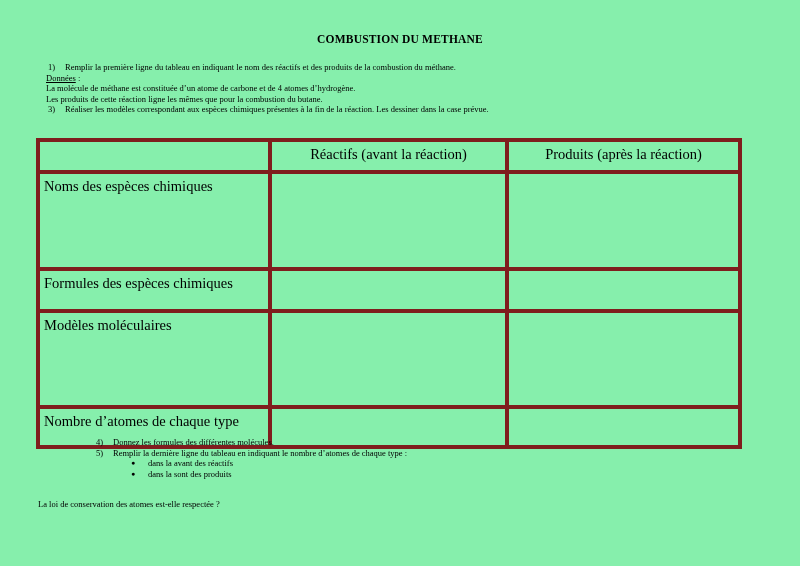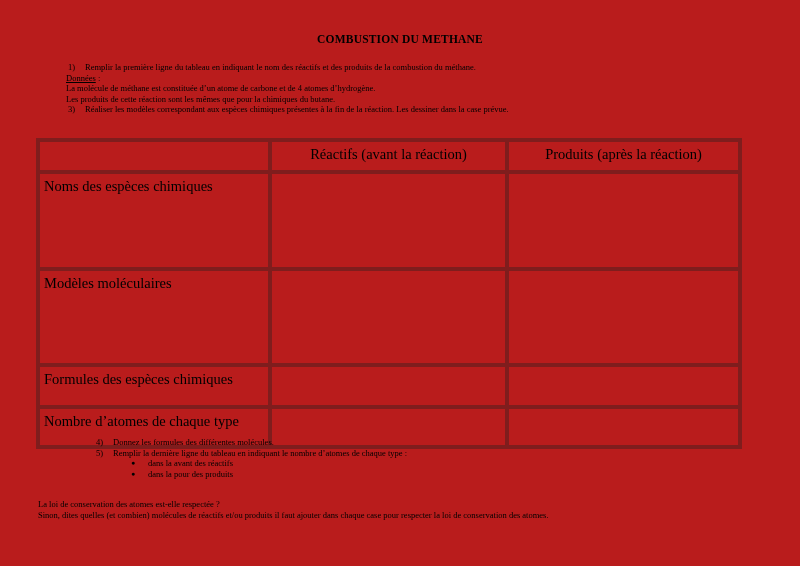--- a/index.html
+++ b/index.html
@@ -1,32 +1,32 @@
 <!DOCTYPE html>
 <html><head>
 <meta charset="utf-8">
 <style>
   html,body { margin:0; padding:0; background:#ffffff; }
   .page {
     position:relative;
     width:800px; height:566px;
-    background:#b91c1c;
+    background:#86efac;
     color:#000;
     font-family:"Liberation Serif", serif;
     overflow:hidden;
   }
   .title {
     position:absolute; top:33px; left:0; width:100%;
     text-align:center;
     font-weight:bold;
     font-size:11.5px;
     letter-spacing:0.2px;
   }
   .smalltext { font-size:8.5px; line-height:10.6px; }
-  #instructions { position:absolute; left:66px; top:62px; width:620px; }
+  #instructions { position:absolute; left:46px; top:62px; width:620px; }
   #tasks        { position:absolute; left:55px; top:437px; width:620px;margin-left:39px; }
   #conservation { position:absolute; left:38px; top:499px; width:710px; }
   .numline .num { display:inline-block; width:17px; margin-left:2px; }
   .underline { text-decoration:underline; }
   .bulletline { margin-left:37px; }
   .bulletline .bullet { display:inline-block; width:17px; font-size:7px; vertical-align:top; line-height:10.6px; }
   table.ws {
     position:absolute; left:36px; top:138px;
     border-collapse:collapse; table-layout:fixed;
   }
@@ -50,21 +50,21 @@
   <div class="title">COMBUSTION DU METHANE</div>
 
   <div id="instructions" class="smalltext">
     <div class="numline">
       <span class="num">1)</span><span>Remplir la première ligne du tableau en indiquant le nom des réactifs et des produits de la combustion du méthane.</span>
     </div>
     <div>
       <span class="underline">Données</span><span> :</span>
     </div>
     <div>La molécule de méthane est constituée d’un atome de carbone et de 4 atomes d’hydrogène.</div>
-    <div>Les produits de cette réaction sont les mêmes que pour la chimiques du butane.</div>
+    <div>Les produits de cette réaction ligne les mêmes que pour la combustion du butane.</div>
     <div class="numline">
       <span class="num">3)</span><span>Réaliser les modèles correspondant aux espèces chimiques présentes à la fin de la réaction. Les dessiner dans la case prévue.</span>
     </div>
   </div>
 
   <table class="ws">
     <colgroup>
       <col style="width:232px">
       <col style="width:237px">
       <col style="width:233px">
@@ -73,27 +73,27 @@
       <tr style="height:32px">
         <td></td>
         <td class="hdr">Réactifs (avant la réaction)</td>
         <td class="hdr">Produits (après la réaction)</td>
       </tr>
       <tr style="height:97px">
         <td class="lbl">Noms des espèces chimiques</td>
         <td></td>
         <td></td>
       </tr>
-      <tr style="height:96px">
-        <td class="lbl">Modèles moléculaires</td>
+      <tr style="height:42px">
+        <td class="lbl">Formules des espèces chimiques</td>
         <td></td>
         <td></td>
       </tr>
-      <tr style="height:42px">
-        <td class="lbl">Formules des espèces chimiques</td>
+      <tr style="height:96px">
+        <td class="lbl">Modèles moléculaires</td>
         <td></td>
         <td></td>
       </tr>
       <tr style="height:40px">
         <td class="lbl">Nombre d’atomes de chaque type</td>
         <td></td>
         <td></td>
       </tr>
     </tbody>
   </table>
@@ -102,22 +102,21 @@
     <div class="numline">
       <span class="num">4)</span><span>Donnez les formules des différentes molécules.</span>
     </div>
     <div class="numline">
       <span class="num">5)</span><span>Remplir la dernière ligne du tableau en indiquant le nombre d’atomes de chaque type :</span>
     </div>
     <div class="bulletline">
       <span class="bullet">●</span><span>dans la avant des réactifs</span>
     </div>
     <div class="bulletline">
-      <span class="bullet">●</span><span>dans la pour des produits</span>
+      <span class="bullet">●</span><span>dans la sont des produits</span>
     </div>
   </div>
 
   <div id="conservation" class="smalltext">
     <div>La loi de conservation des atomes est-elle respectée ?</div>
-    <div>Sinon, dites quelles (et combien) molécules de réactifs et/ou produits il faut ajouter dans chaque case pour respecter la loi de conservation des  atomes.</div>
   </div>
 
 </div>
 
 </body></html>

